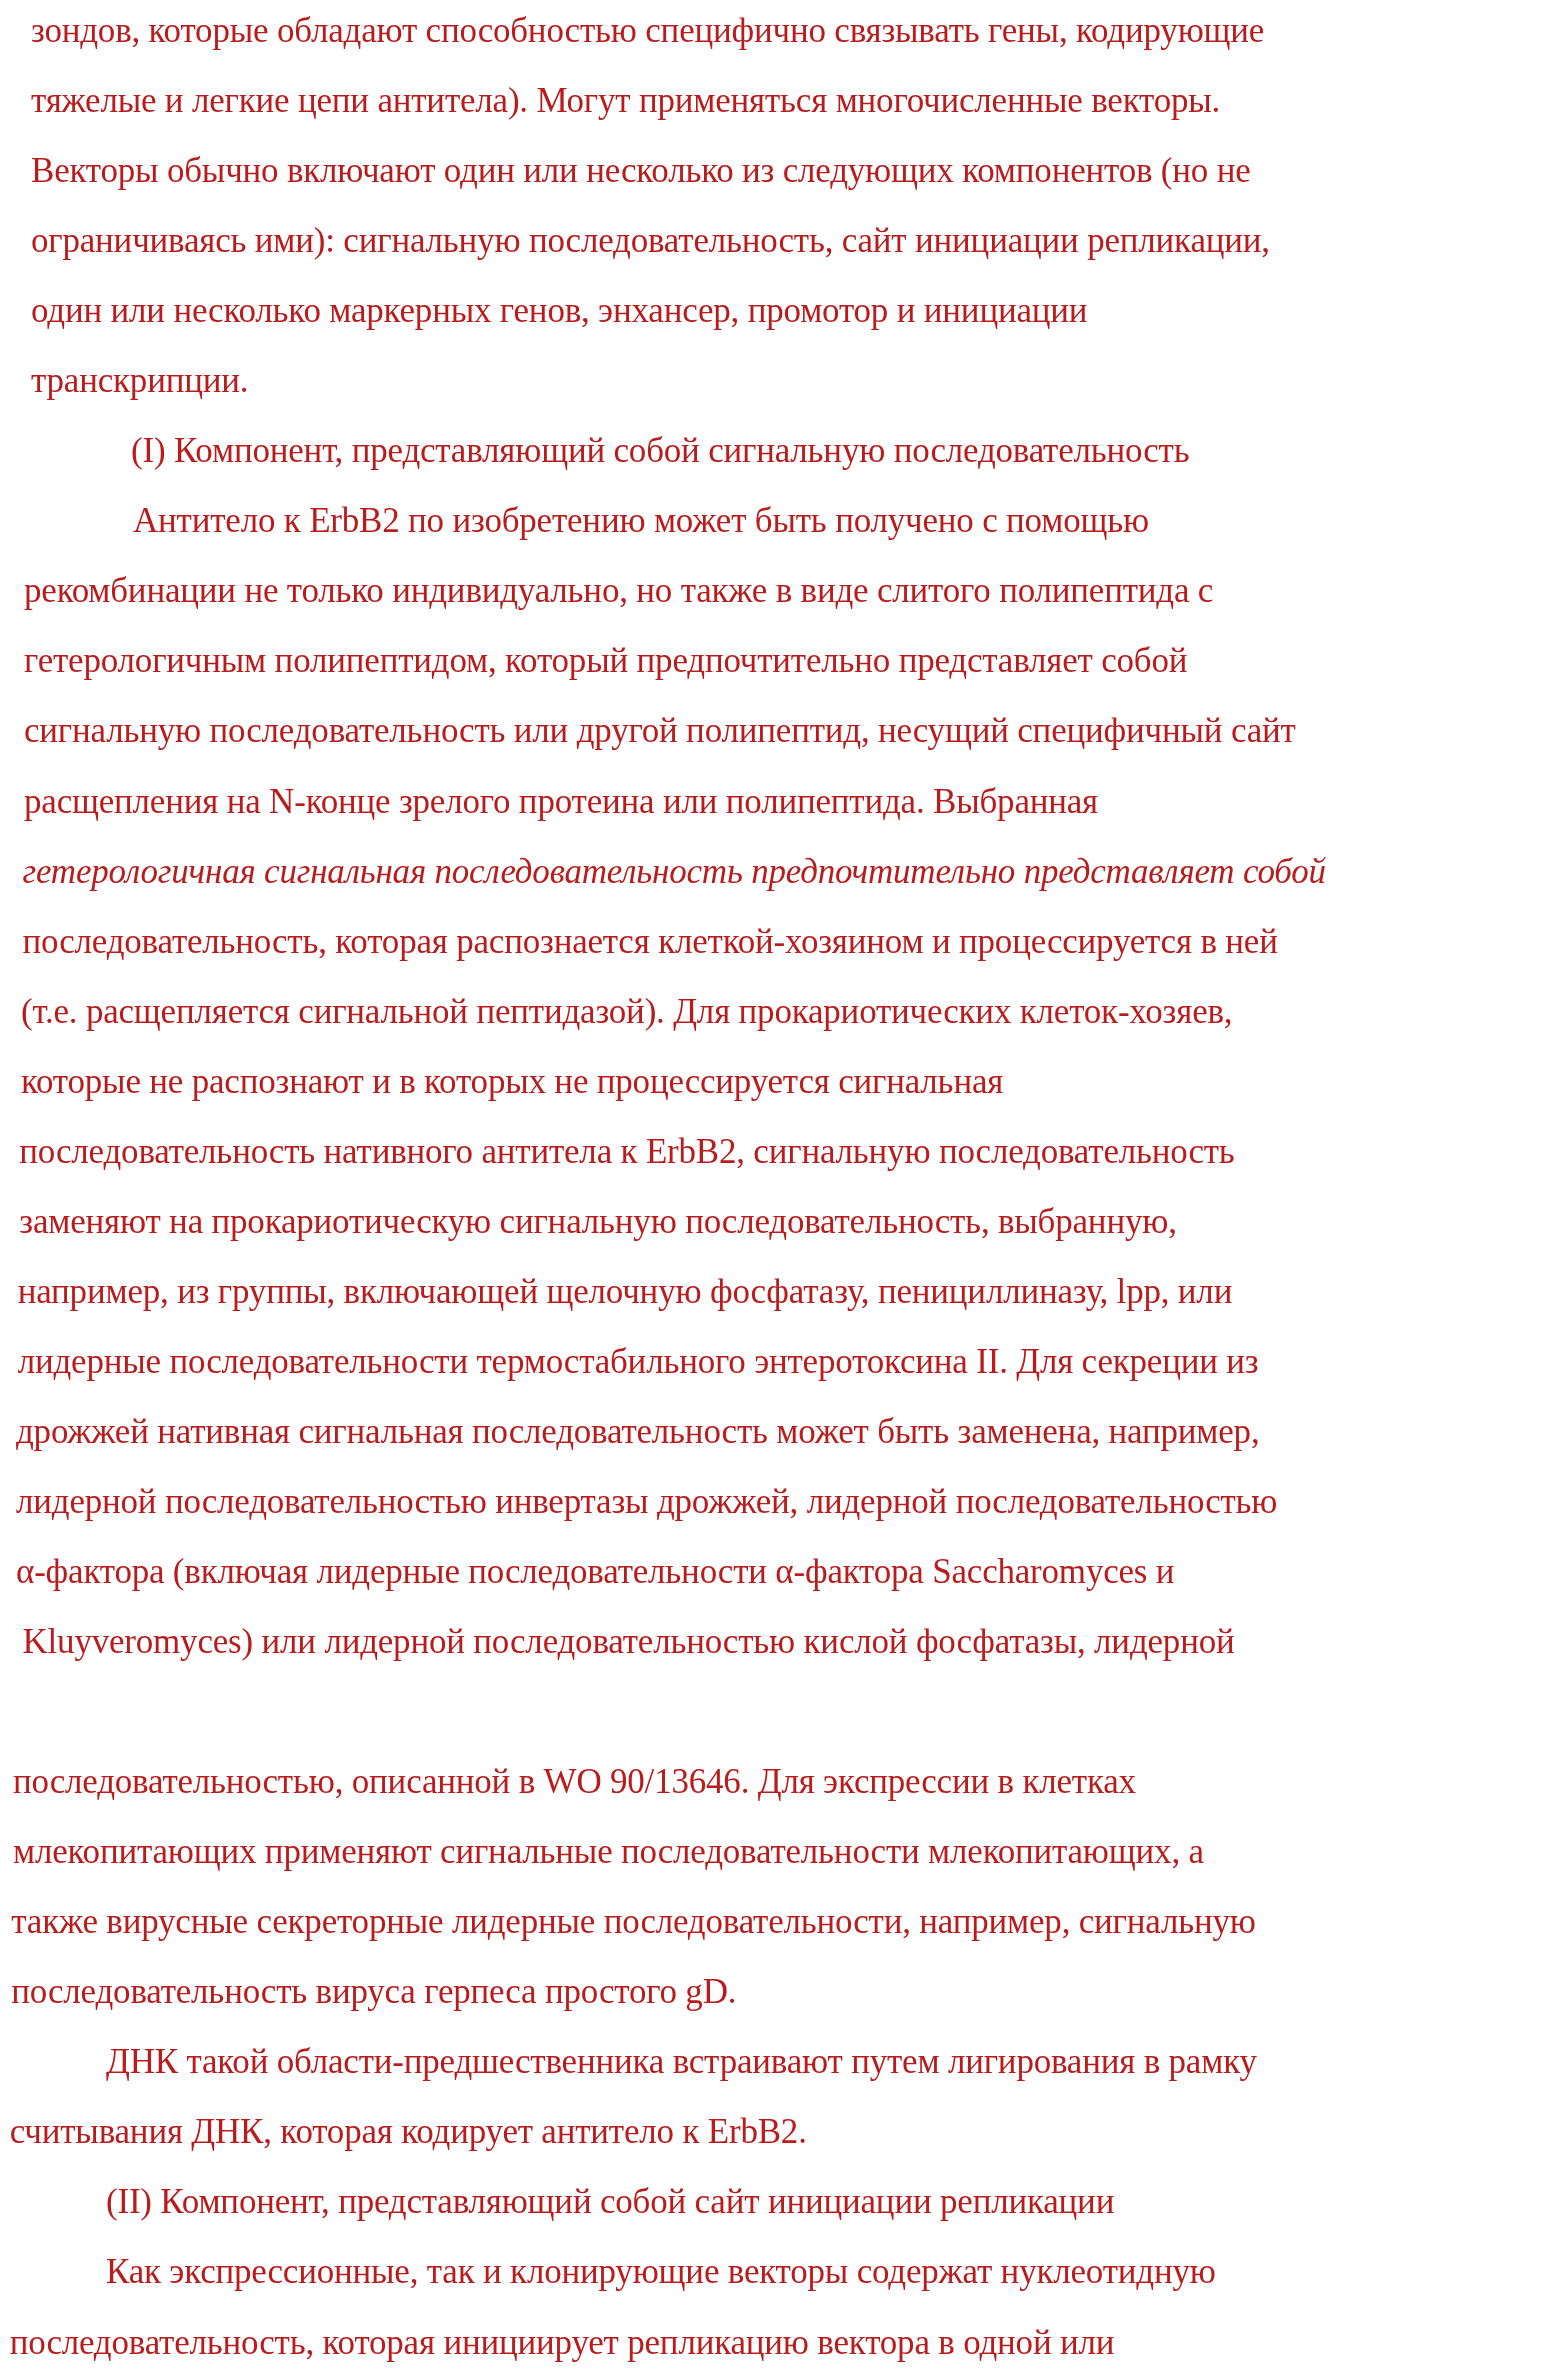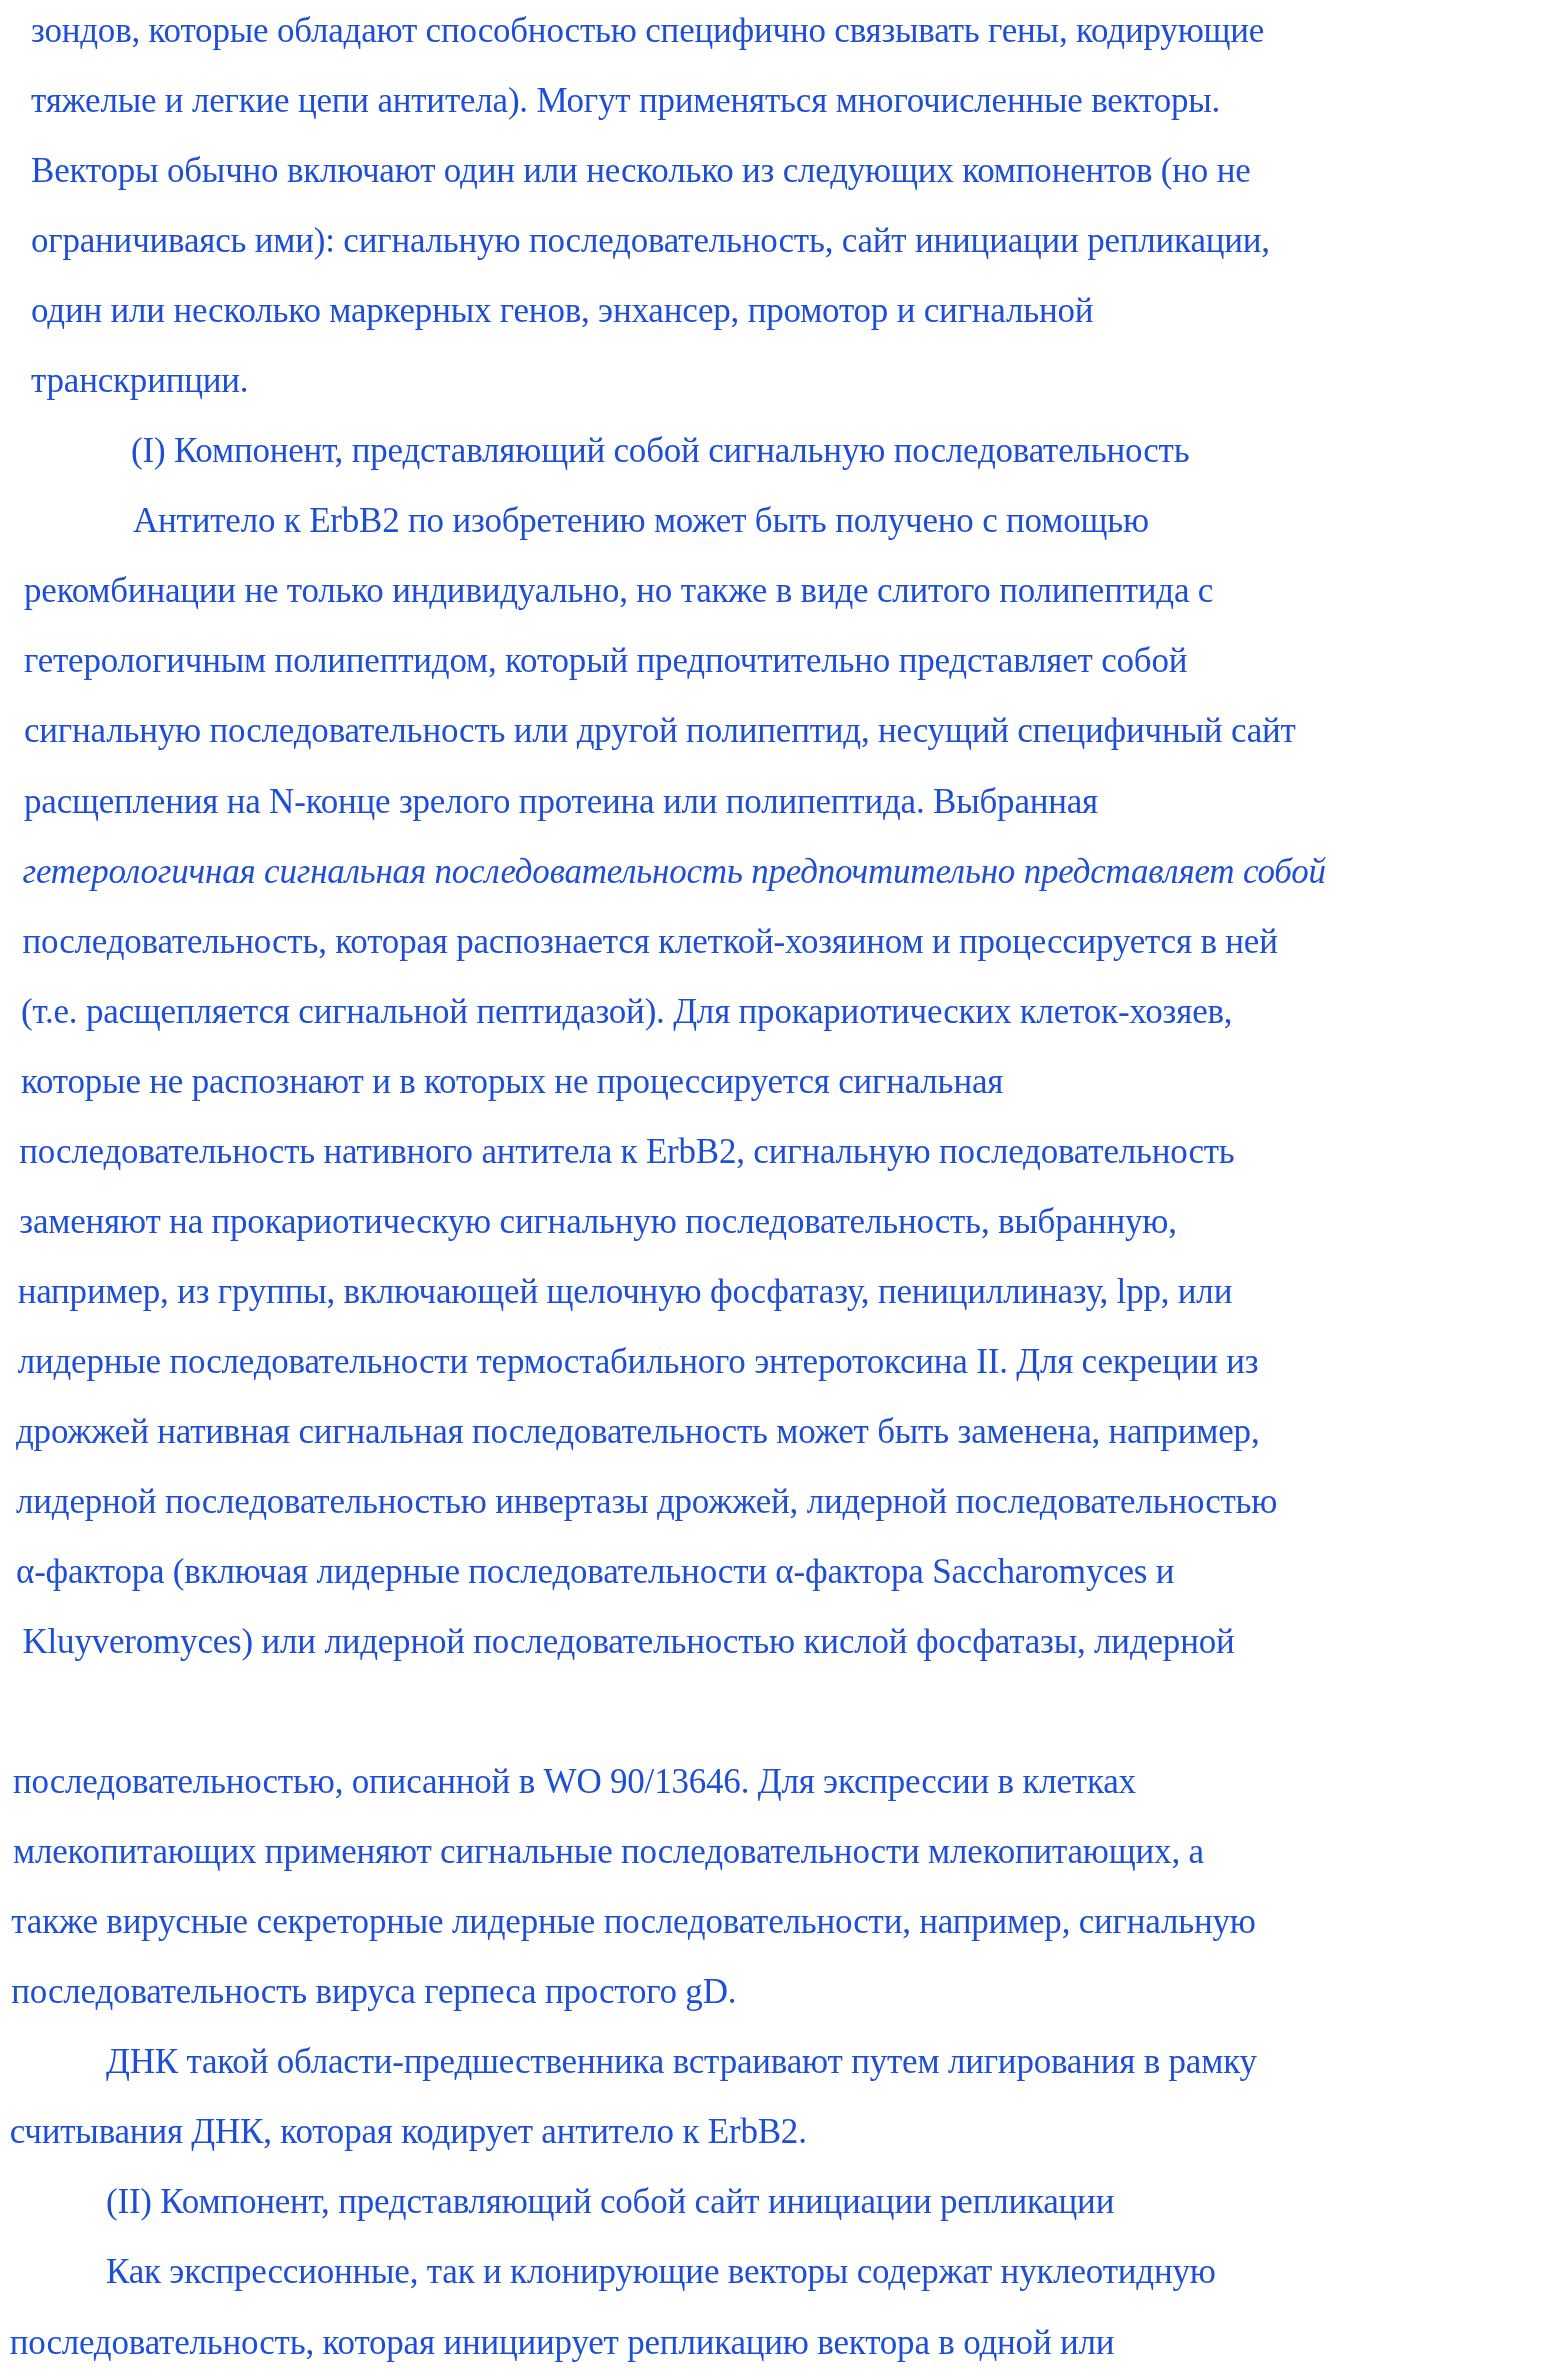--- a/index.html
+++ b/index.html
@@ -4,35 +4,35 @@
 <style>
   html, body { margin: 0; padding: 0; background: #ffffff; }
   body { width: 1563px; height: 2377px; position: relative; overflow: hidden; }
   .page { position: absolute; left: 0; top: 0; width: 1563px; height: 2377px; }
   .line {
     position: absolute;
     left: 0;
     font-family: "Liberation Serif", "DejaVu Serif", serif;
     font-size: 35px;
     line-height: 45px;
-    color: #1d4ed8;
+    color: #b91c1c;
     white-space: nowrap;
     letter-spacing: -0.2px;
   }
 </style>
 </head>
 <body>
 
 <div class="page">
 
   <div class="line" style="top:8px;left:31px;width:1514px;">зондов, которые обладают способностью специфично связывать гены, кодирующие</div>
   <div class="line" style="top:78px;left:31px;">тяжелые и легкие цепи антитела). Могут применяться многочисленные векторы.</div>
   <div class="line" style="top:148px;left:31px;">Векторы обычно включают один или несколько из следующих компонентов (но не</div>
   <div class="line" style="top:218px;left:31px;">ограничиваясь ими): сигнальную последовательность, сайт инициации репликации,</div>
-  <div class="line" style="top:288px;left:31px;">один или несколько маркерных генов, энхансер, промотор и сигнальной</div>
+  <div class="line" style="top:288px;left:31px;">один или несколько маркерных генов, энхансер, промотор и инициации</div>
   <div class="line" style="top:358px;left:31px;">транскрипции.</div>
 
   <div class="line" style="top:428px;left:131px;">(I) Компонент, представляющий собой сигнальную последовательность</div>
 
   <div class="line" style="top:498px;left:133px;">Антитело к ErbB2 по изобретению может быть получено с помощью</div>
   <div class="line" style="top:568px;left:24px;">рекомбинации не только индивидуально, но также в виде слитого полипептида с</div>
   <div class="line" style="top:638px;left:24px;">гетерологичным полипептидом, который предпочтительно представляет собой</div>
   <div class="line" style="top:708px;left:24px;">сигнальную последовательность или другой полипептид, несущий специфичный сайт</div>
   <div class="line" style="top:779px;left:24px;">расщепления на N-конце зрелого протеина или полипептида. Выбранная</div>
   <div class="line" style="top:849px;left:22.5px;font-style:italic;">гетерологичная сигнальная последовательность предпочтительно представляет собой</div>

